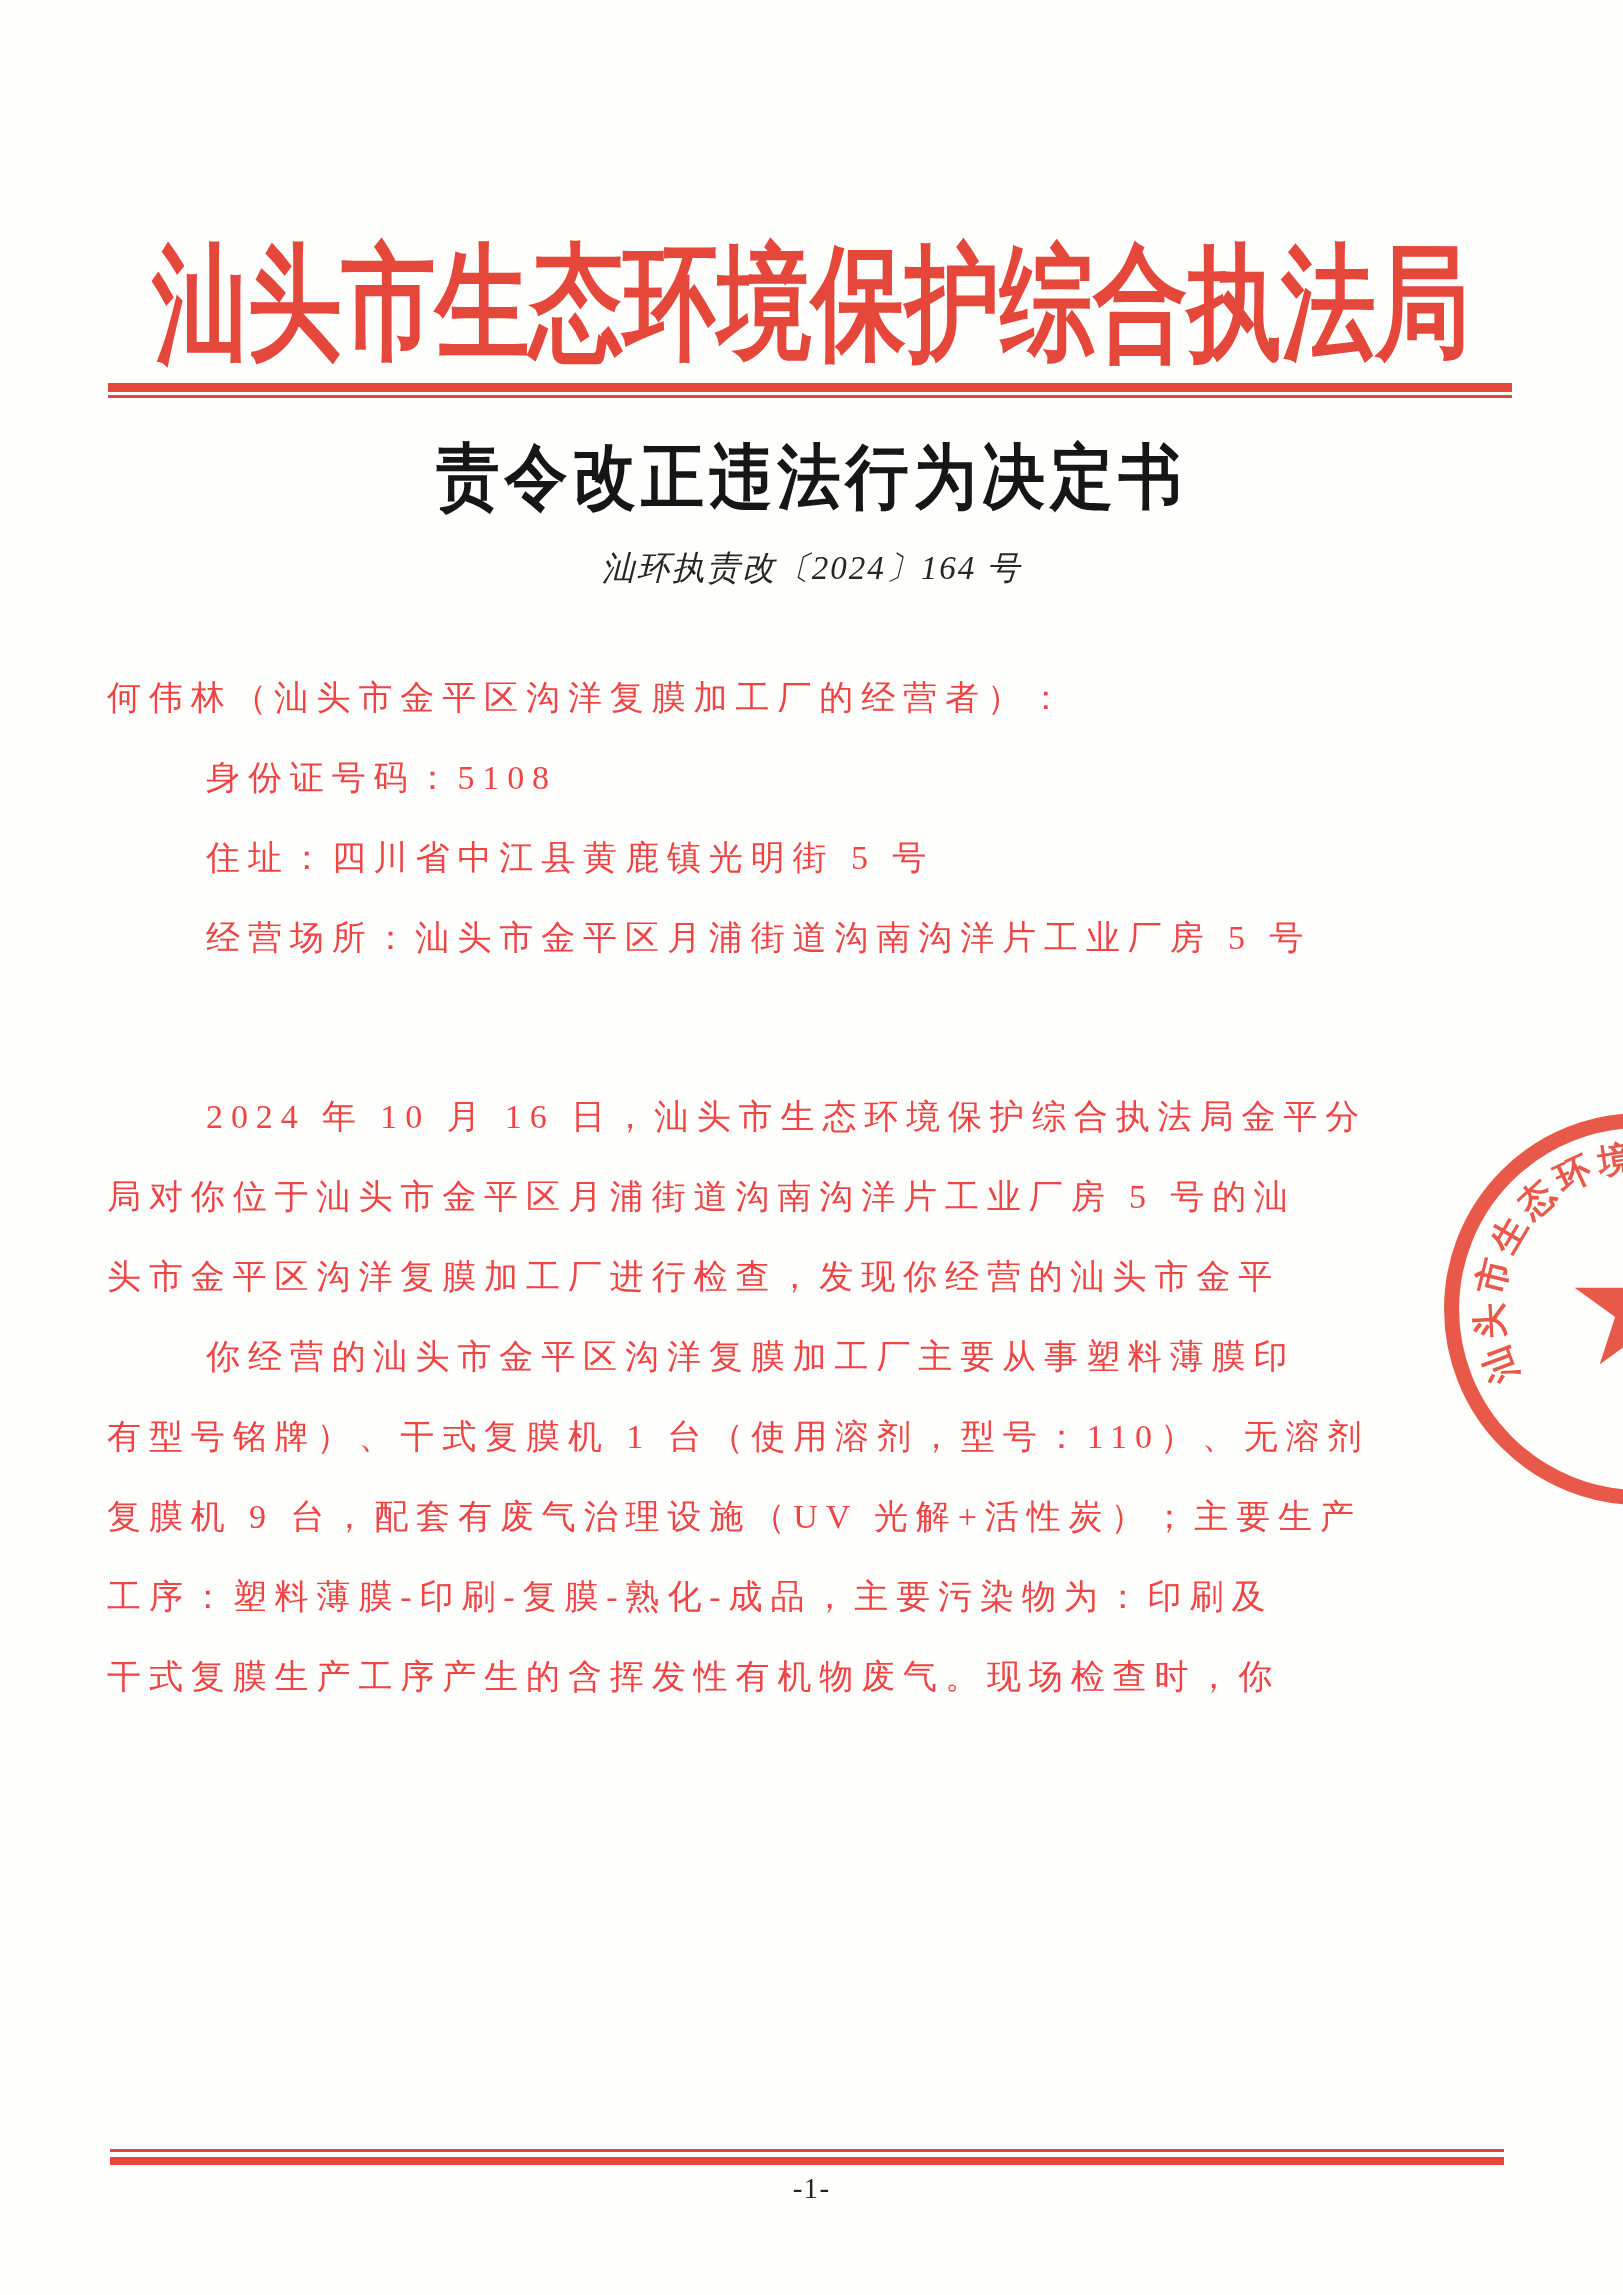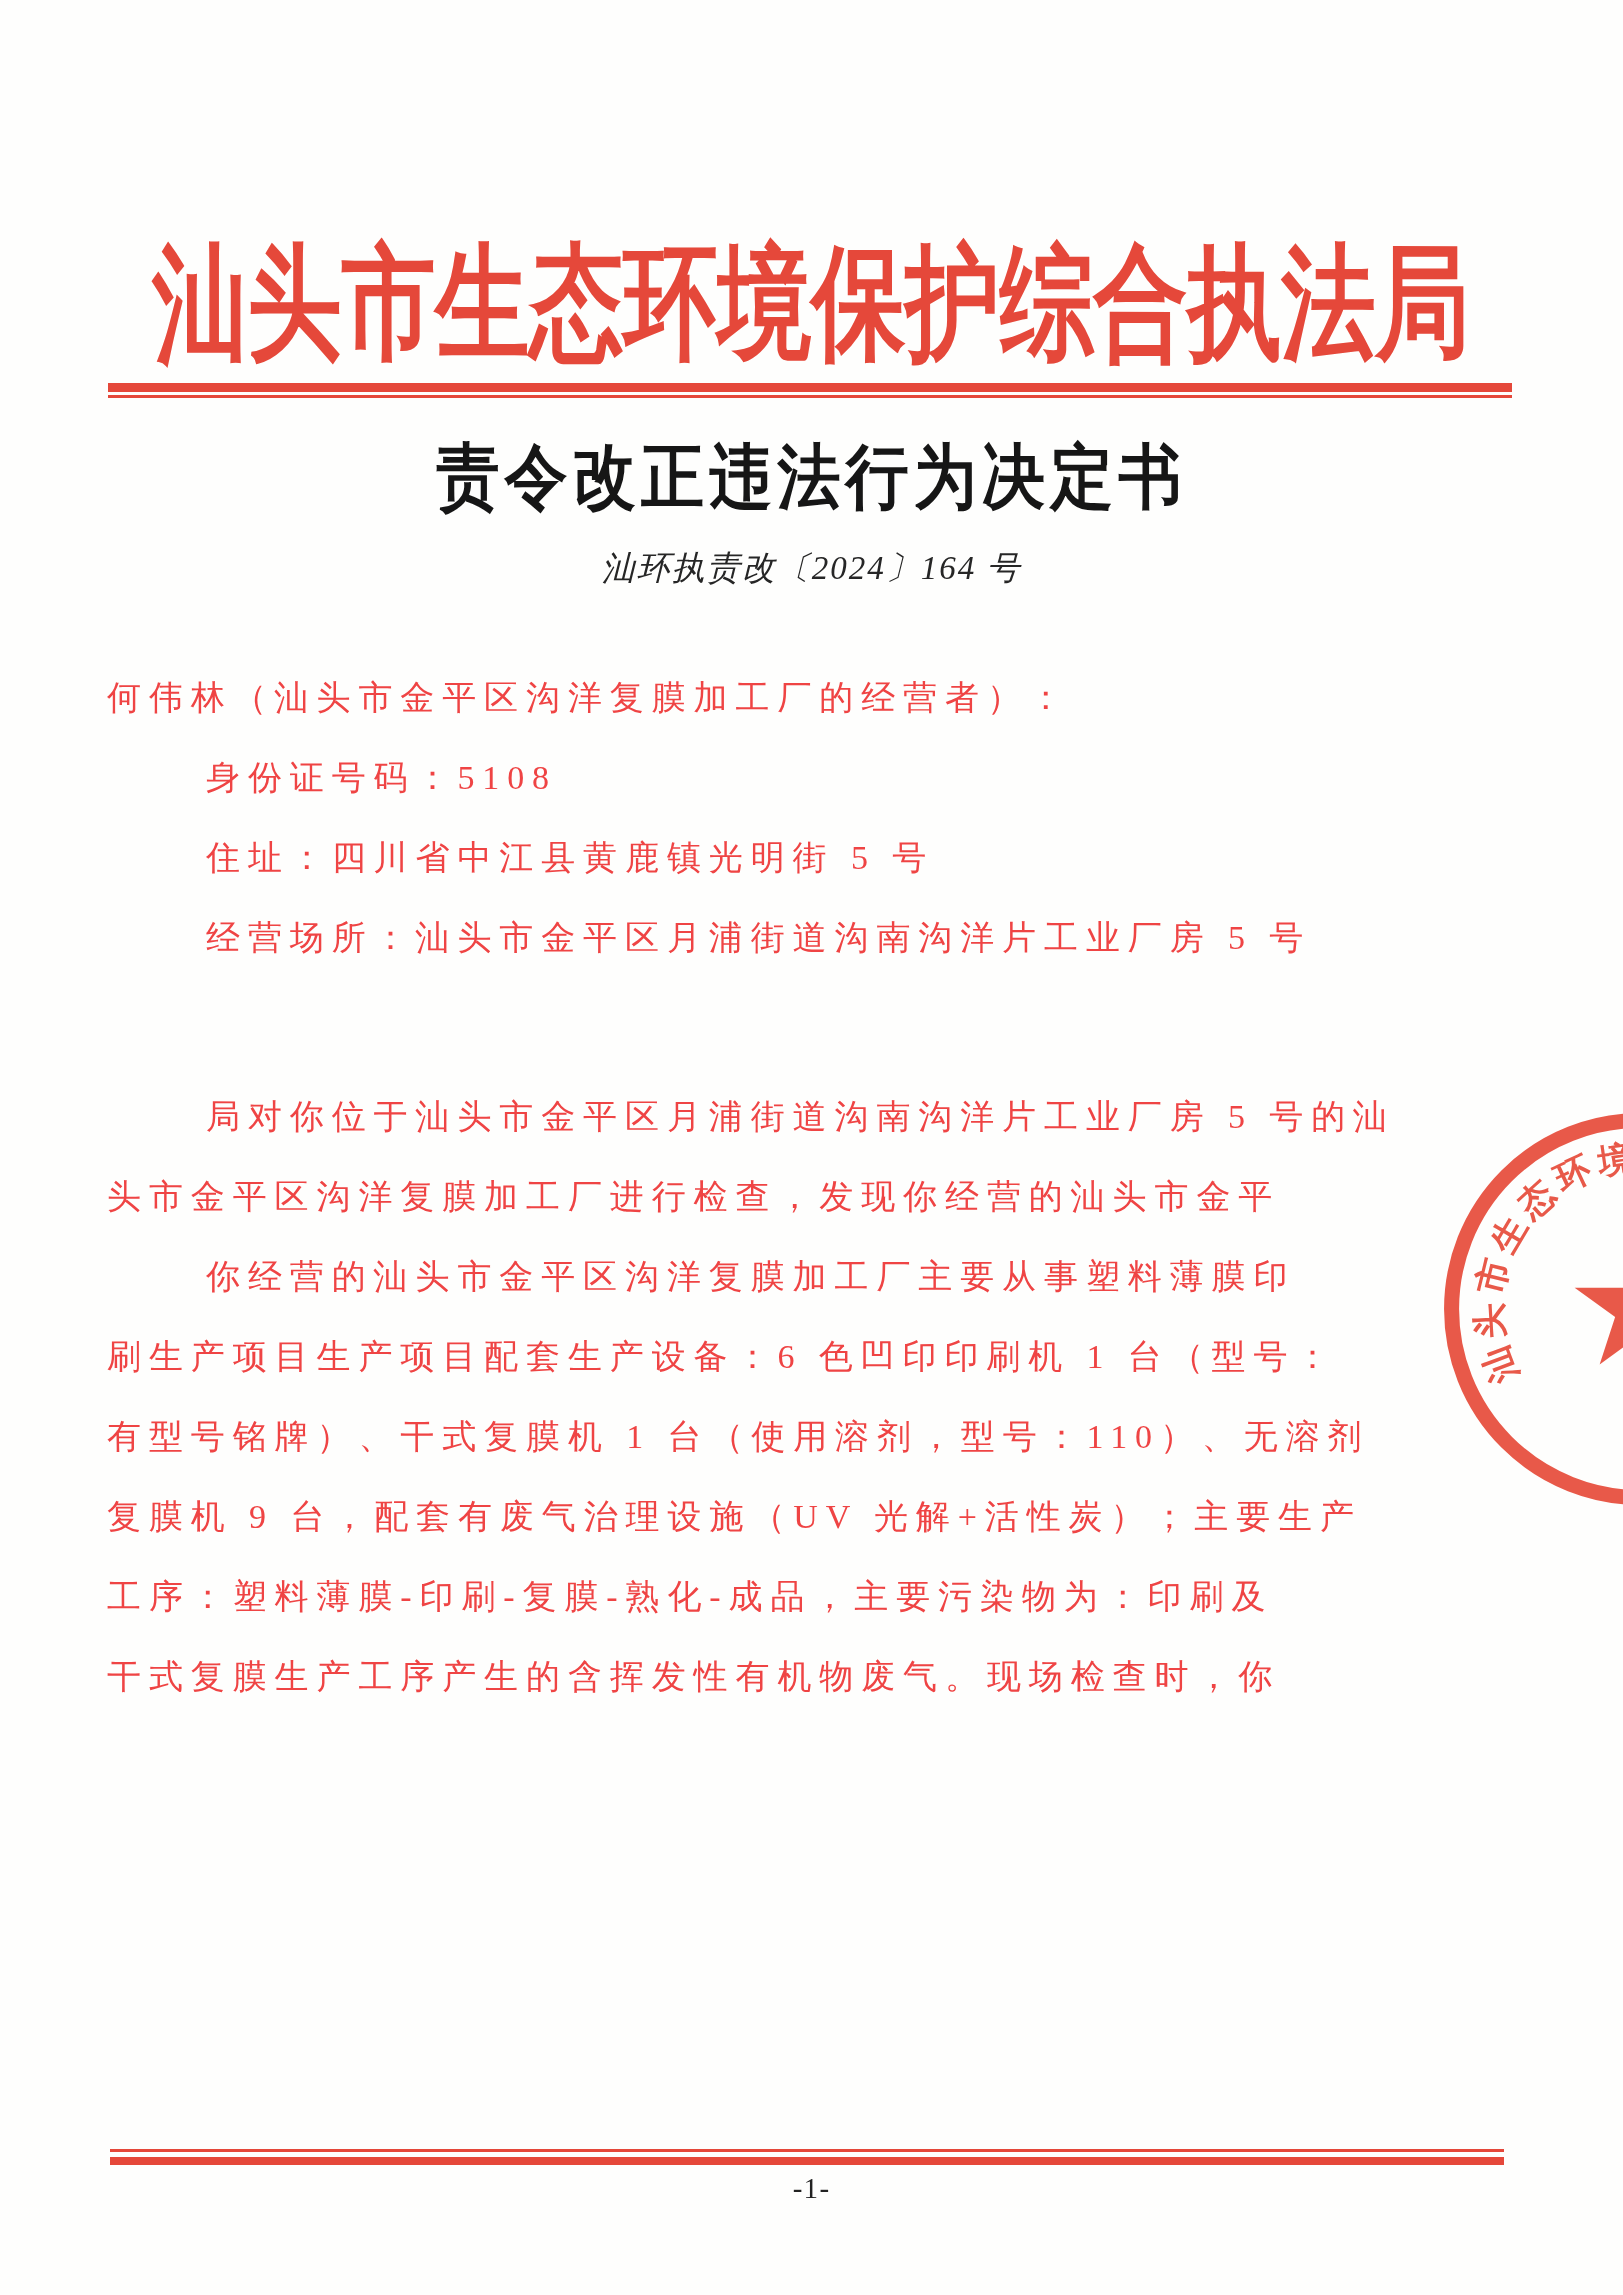--- a/index.html
+++ b/index.html
@@ -103,27 +103,27 @@
 
     <div>
         <div class="line indent2">身份证号码：5108</div>
         <div class="line indent2">住址：四川省中江县黄鹿镇光明街 5 号</div>
         <div class="line indent2">经营场所：汕头市金平区月浦街道沟南沟洋片工业厂房 5 号</div>
       </div>
 
     <div class="spacer"></div>
 
     <div class="para">
+        <div class="line">2024 年 10 月 16 日，汕头市生态环境保护综合执法局金平分</div>
         <div class="line">局对你位于汕头市金平区月浦街道沟南沟洋片工业厂房 5 号的汕</div>
         <div class="line">头市金平区沟洋复膜加工厂进行检查，发现你经营的汕头市金平</div>
       </div>
 
     <div class="para">
         <div class="line">你经营的汕头市金平区沟洋复膜加工厂主要从事塑料薄膜印</div>
-        <div class="line">刷生产项目生产项目配套生产设备：6 色凹印印刷机 1 台（型号：</div>
         <div class="line">有型号铭牌）、干式复膜机 1 台（使用溶剂，型号：110）、无溶剂</div>
         <div class="line">复膜机 9 台，配套有废气治理设施（UV 光解+活性炭）；主要生产</div>
         <div class="line">工序：塑料薄膜-印刷-复膜-熟化-成品，主要污染物为：印刷及</div>
         <div class="line">干式复膜生产工序产生的含挥发性有机物废气。现场检查时，你</div>
       </div>
 
   </div>
 
   <svg class="seal" viewBox="0 0 700 700">
     <defs>

